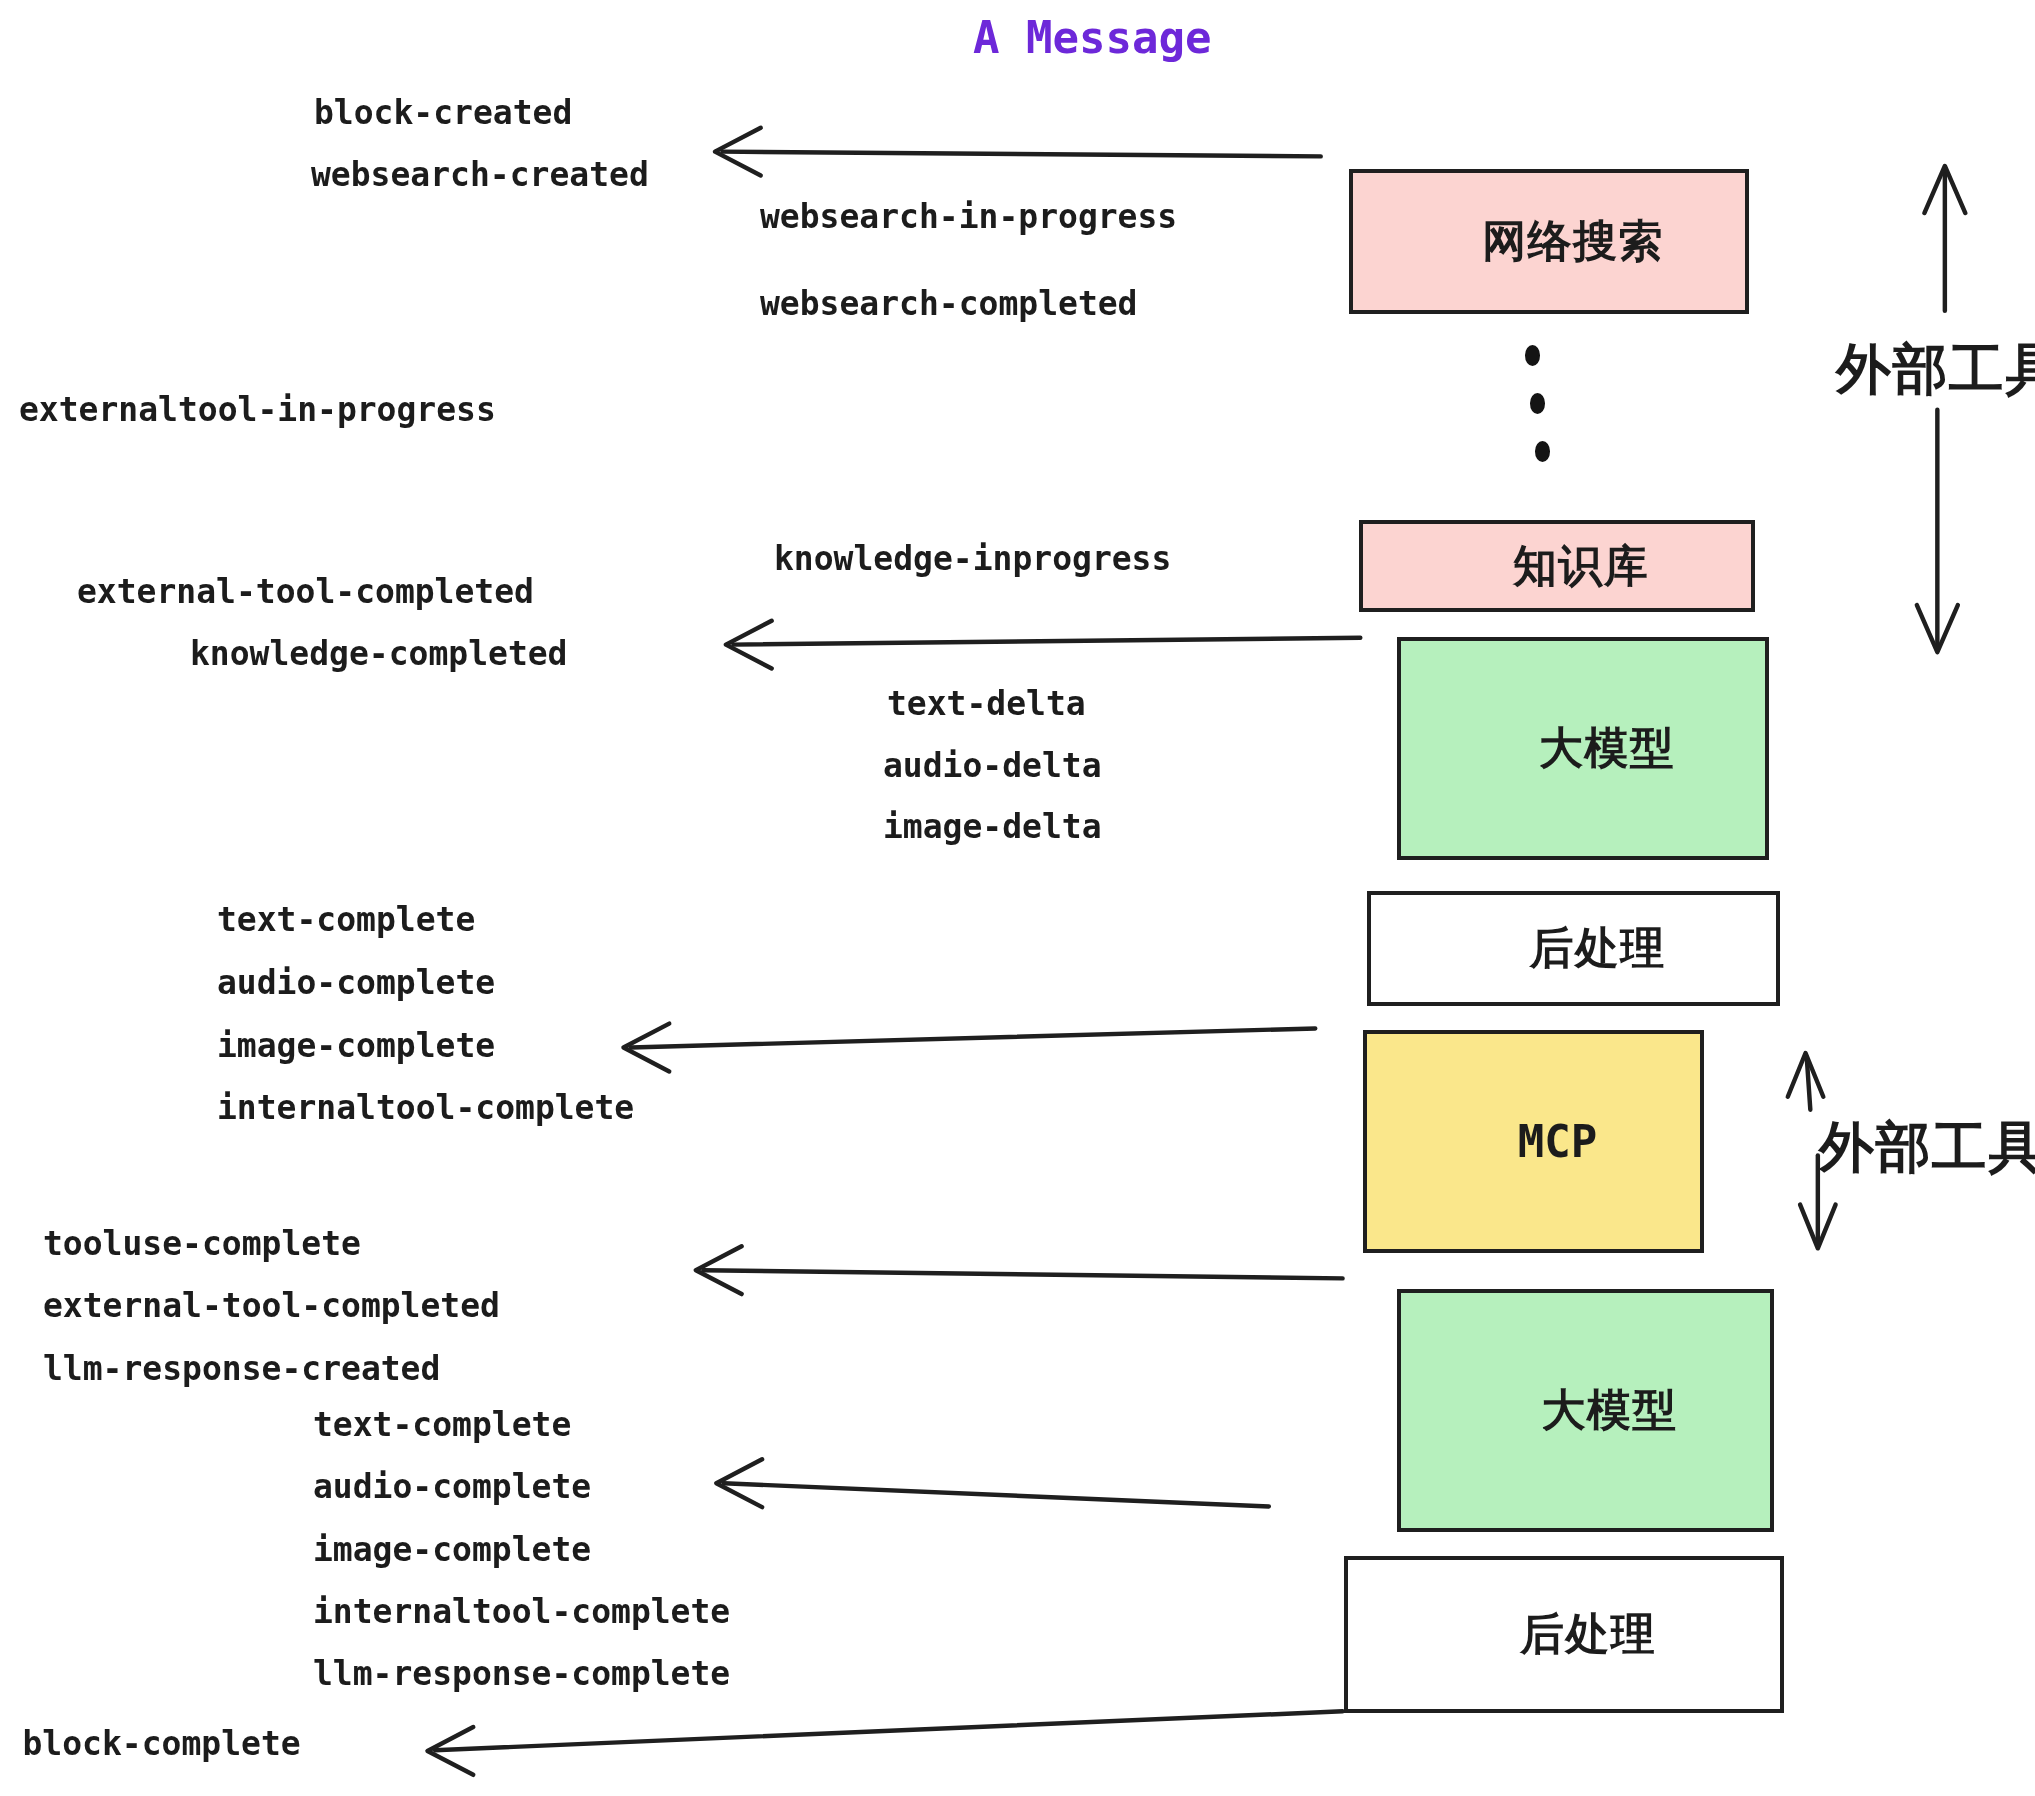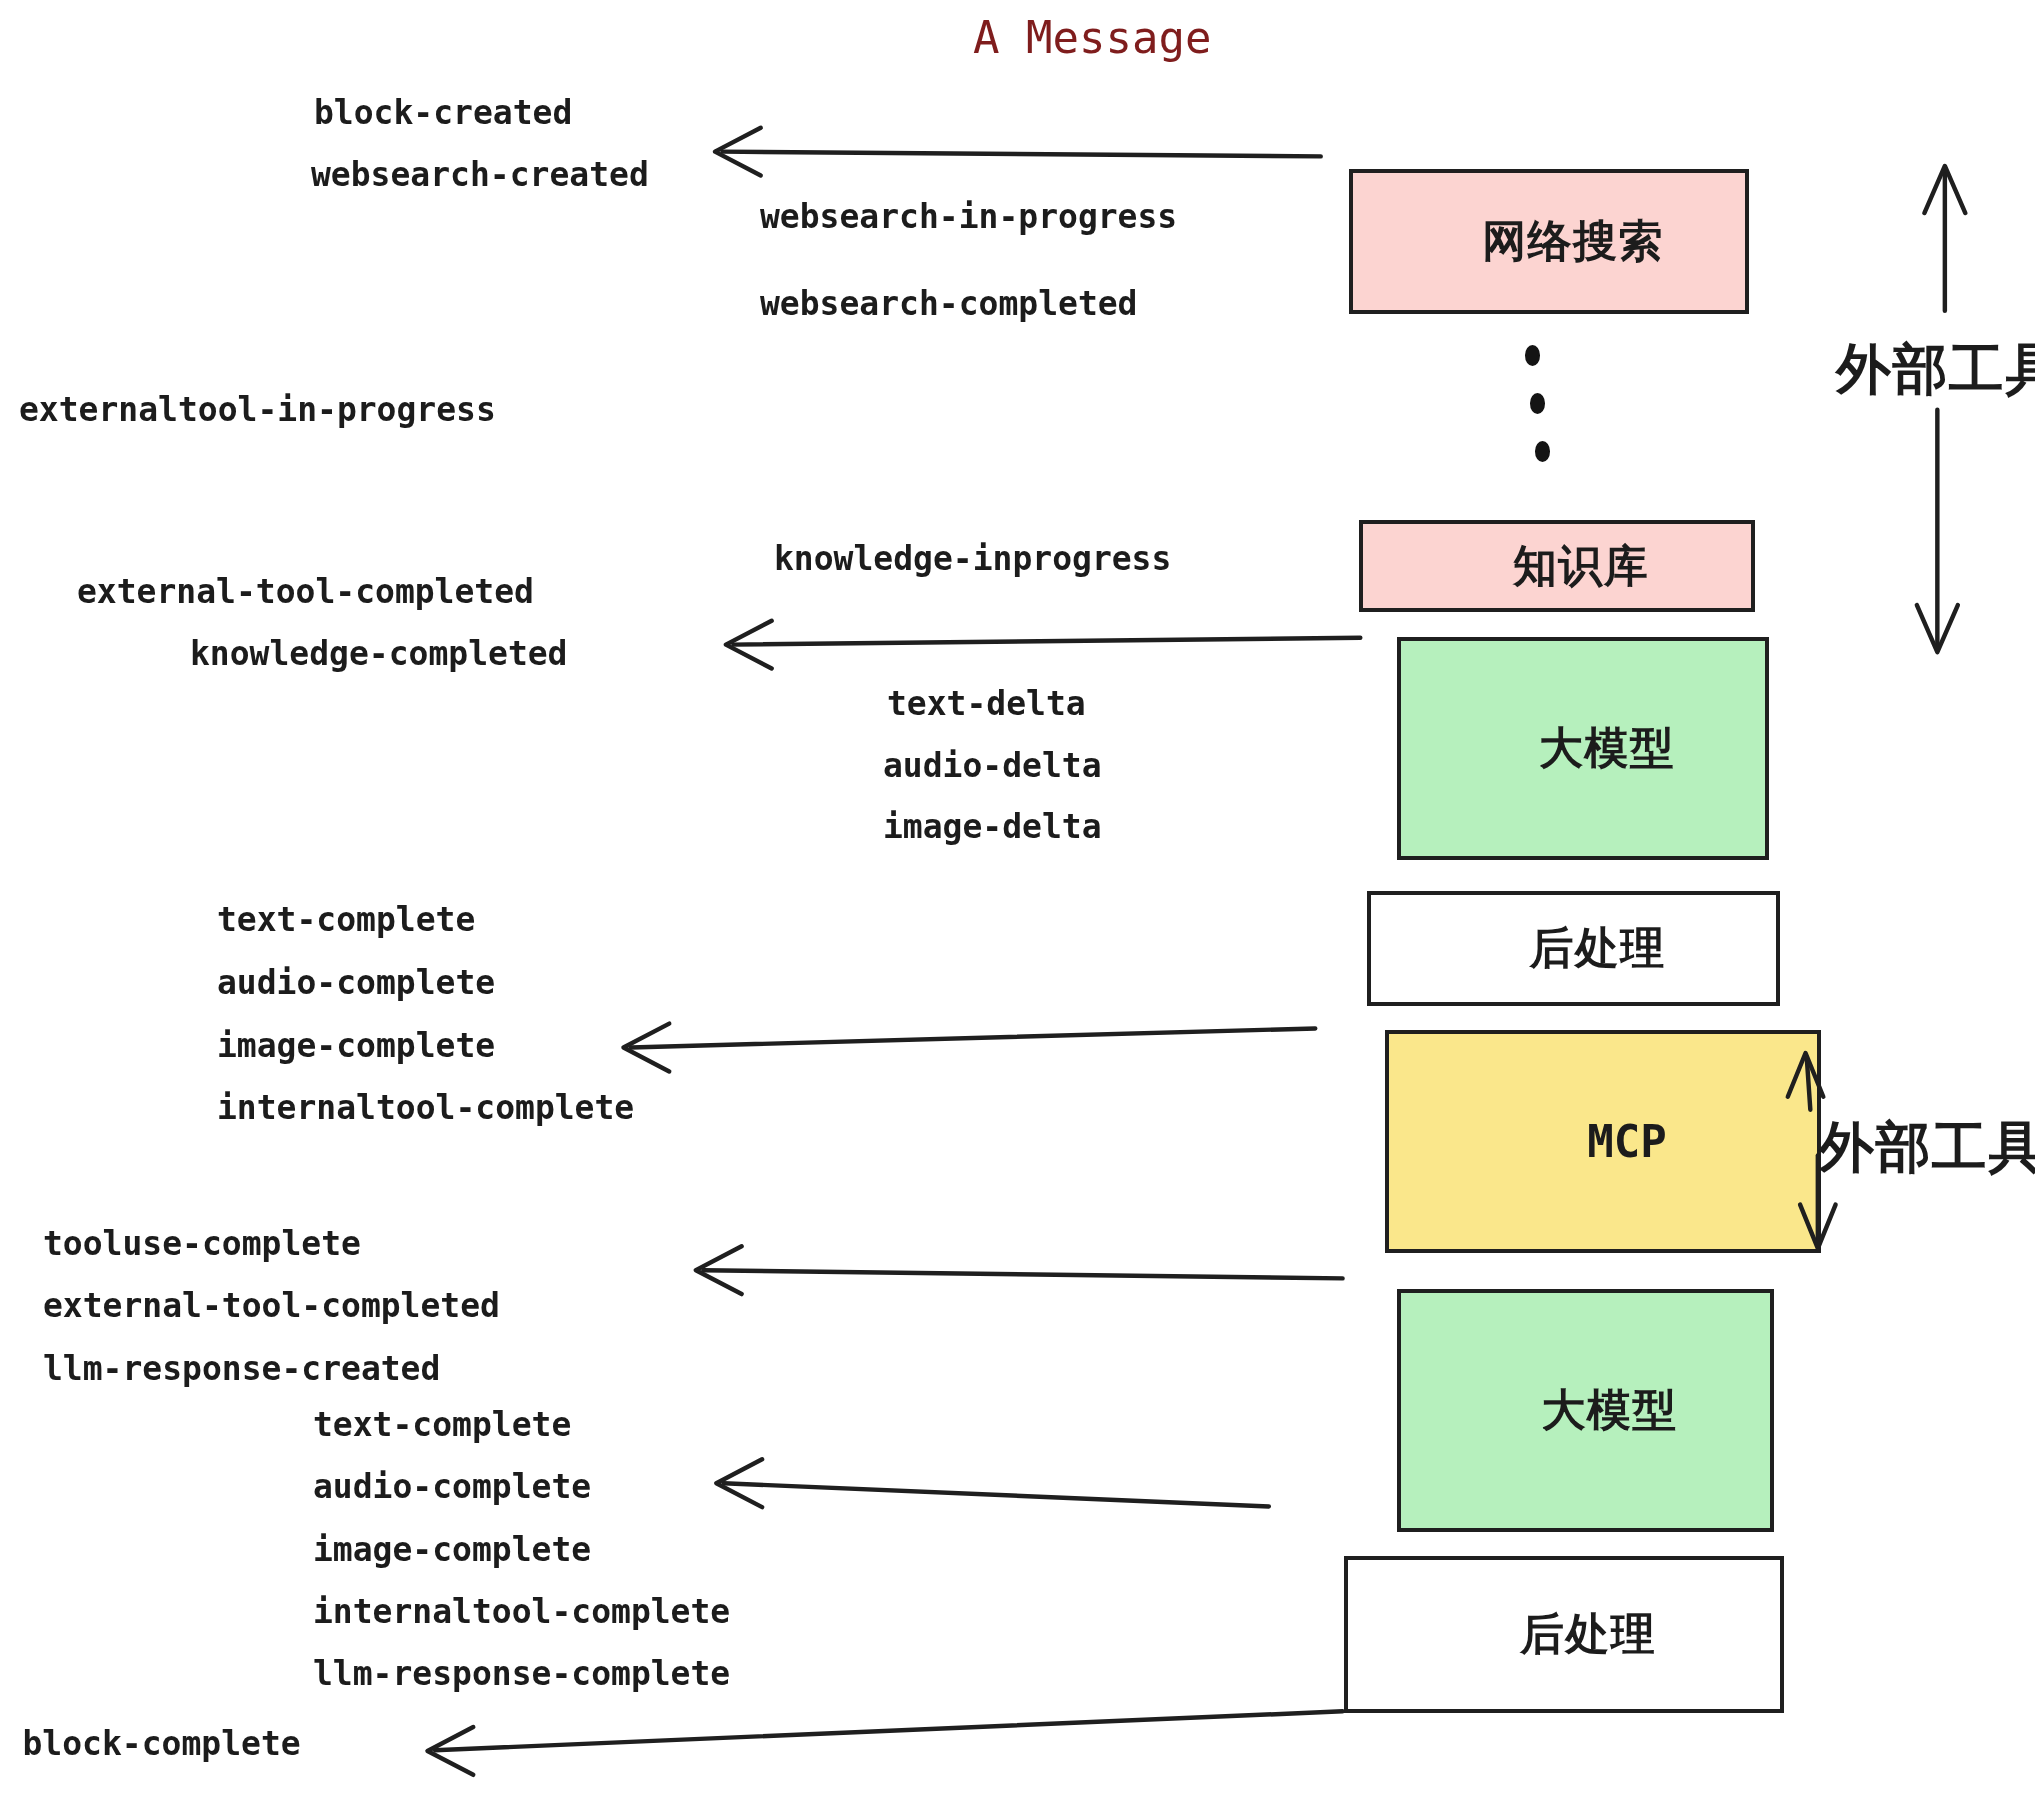--- a/index.html
+++ b/index.html
@@ -17,24 +17,24 @@
     font-weight:bold;
     font-size:33px;
     line-height:1.05;
     white-space:nowrap;
     color:#1c1c1c;
   }
   .title{
     position:absolute;
     left:973px;top:12.3px;
     font-family:"DejaVu Sans Mono", monospace;
-    font-weight:normal;
+    font-weight:bold;
     font-size:44px;
     white-space:nowrap;
-    color:#7f1d1d;
+    color:#6d28d9;
   }
   .box{
     position:absolute;
     border:4.1px solid #1f1f1f;
     box-sizing:border-box;
     display:flex;align-items:center;justify-content:center;
     font-family:"DejaVu Sans","Liberation Sans",sans-serif;
     font-weight:bold;
     font-size:44px;
     color:#1c1c1c;
@@ -99,21 +99,21 @@
   <div class="ev" style="left:313px;top:1470px">audio-complete</div>
   <div class="ev" style="left:313px;top:1533px">image-complete</div>
   <div class="ev" style="left:313px;top:1595px">internaltool-complete</div>
   <div class="ev" style="left:313px;top:1657px">llm-response-complete</div>
   <div class="ev" style="left:22.5px;top:1727px">block-complete</div>
 
   <div class="box" style="left: 1349px; top: 169px; width: 400px; height: 145px; background: rgb(252, 212, 209);">网络搜索</div>
   <div class="box" style="left: 1359px; top: 520px; width: 396px; height: 92px; background: rgb(252, 212, 209);">知识库</div>
   <div class="box" style="left: 1397px; top: 637px; width: 372px; height: 223px; background: rgb(182, 240, 189);">大模型</div>
   <div class="box" style="left: 1367px; top: 891px; width: 413px; height: 115px; background: rgb(255, 255, 255);">后处理</div>
-  <div class="box mono" style="left: 1363px; top: 1030px; width: 436px; height: 223px; background: rgb(250, 231, 139); margin-left: 22px;">MCP</div>
+  <div class="box mono" style="left: 1363px; top: 1030px; width: 341px; height: 223px; background: rgb(250, 231, 139);">MCP</div>
   <div class="box" style="left: 1397px; top: 1289px; width: 377px; height: 243px; background: rgb(182, 240, 189);">大模型</div>
   <div class="box" style="left: 1344px; top: 1556px; width: 440px; height: 157px; background: rgb(255, 255, 255);">后处理</div>
 
   <div class="dot" style="left:1525px;top:345px"></div>
   <div class="dot" style="left:1530px;top:393px"></div>
   <div class="dot" style="left:1535px;top:441px"></div>
 
   <div class="ext-label" style="left:1836px;top:333px">外部工具</div>
   <div class="ext-label" style="left:1819px;top:1111px">外部工具</div>
 

